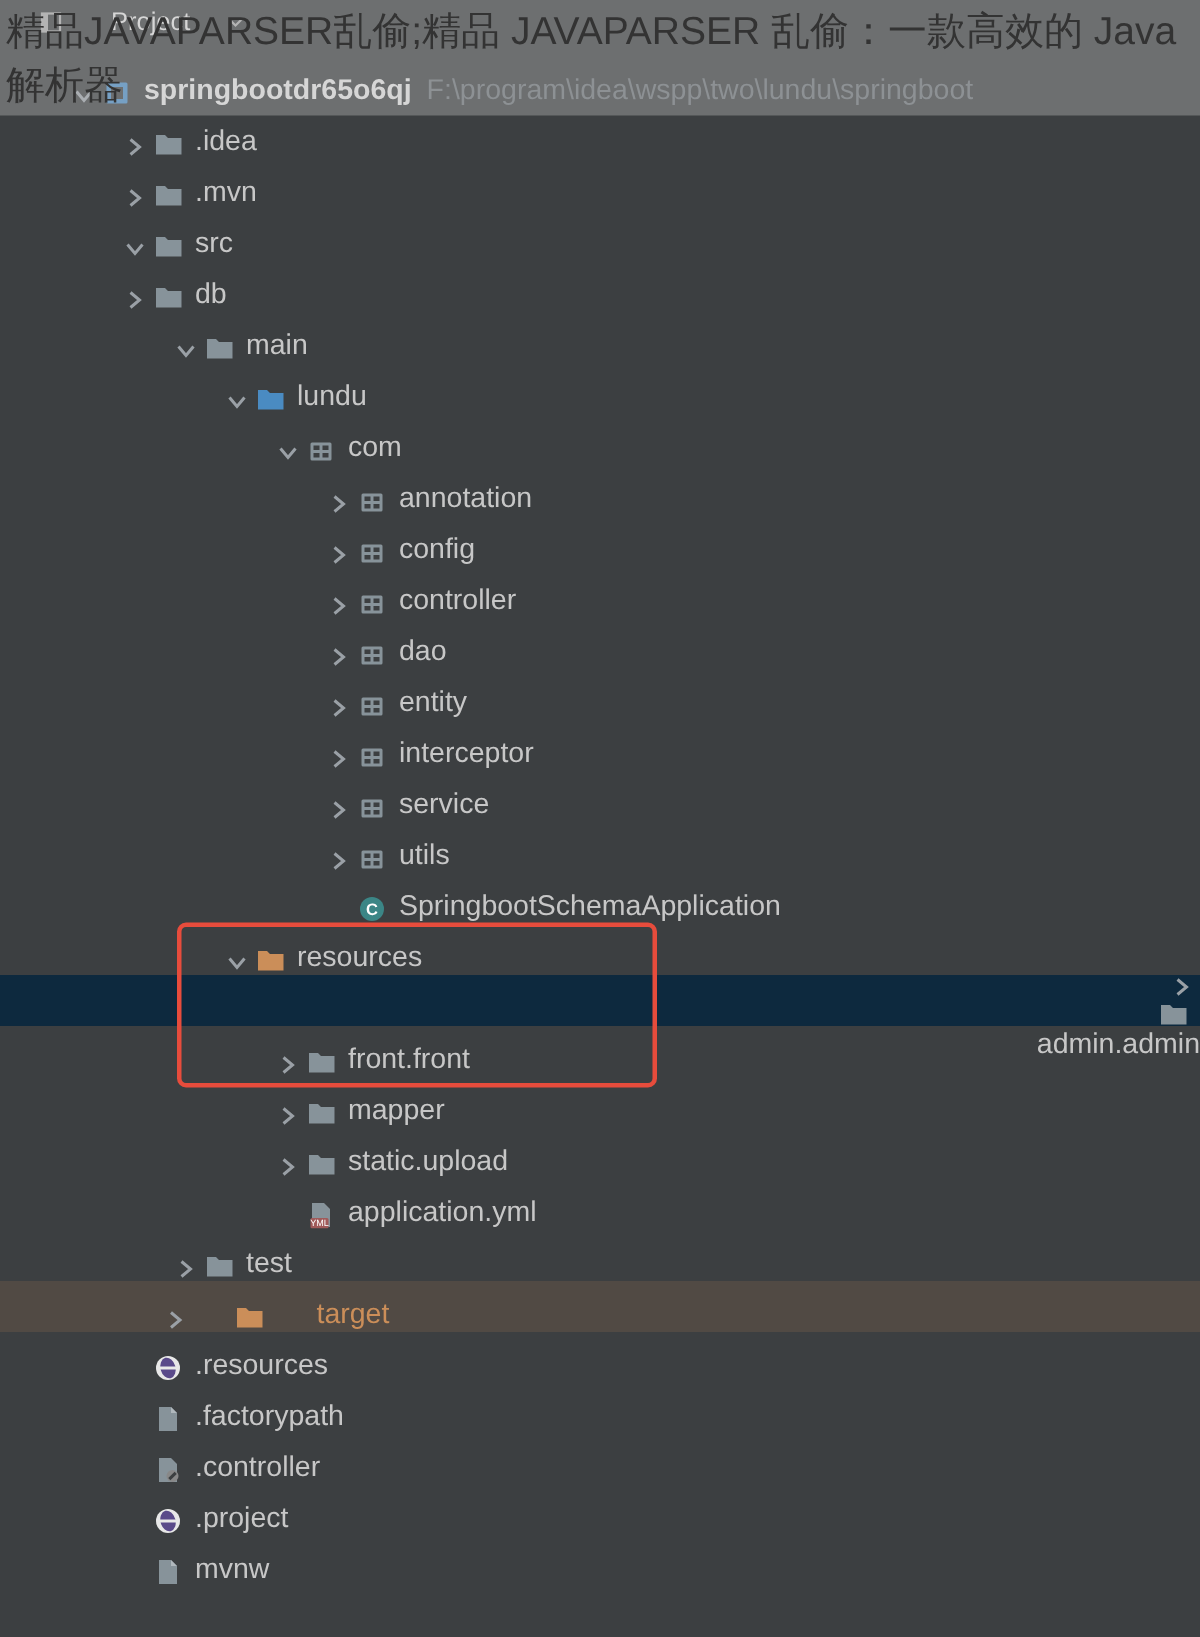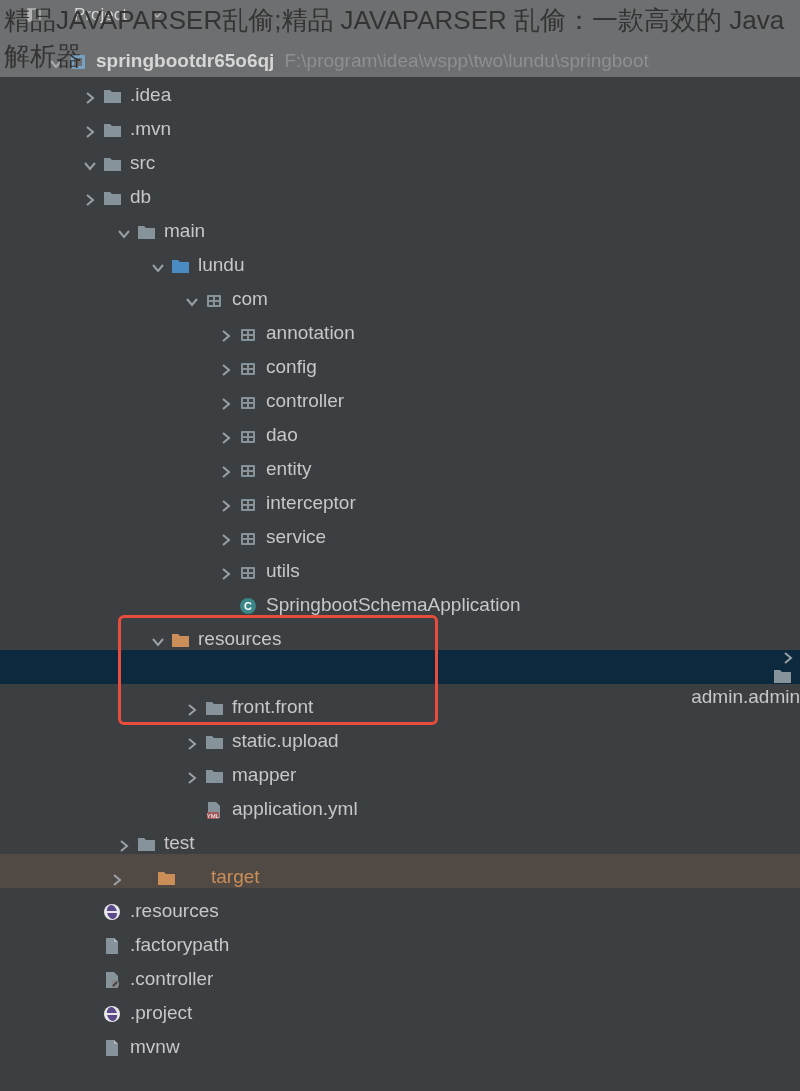--- a/index.html
+++ b/index.html
@@ -485,36 +485,36 @@
   <span class="arrow">
         <svg width="14" height="14">
           <use href="#chev-right"></use>
         </svg>
       </span>
   <span class="icon">
         <svg width="19" height="18" class="folder">
           <use href="#folder"></use>
         </svg>
       </span>
+  <span class="label">mapper</span>
+</div>
+
+<div class="row">
+  <span class="indent" style="width:184px"></span>
+  <span class="arrow">
+        <svg width="14" height="14">
+          <use href="#chev-right"></use>
+        </svg>
+      </span>
+  <span class="icon">
+        <svg width="19" height="18" class="folder">
+          <use href="#folder"></use>
+        </svg>
+      </span>
   <span class="label">static.upload</span>
-</div>
-
-<div class="row">
-  <span class="indent" style="width:184px"></span>
-  <span class="arrow">
-        <svg width="14" height="14">
-          <use href="#chev-right"></use>
-        </svg>
-      </span>
-  <span class="icon">
-        <svg width="19" height="18" class="folder">
-          <use href="#folder"></use>
-        </svg>
-      </span>
-  <span class="label">mapper</span>
 </div>
 
 <div class="row">
   <span class="indent" style="width:184px"></span>
   <span class="spacer-arrow"></span>
   <span class="icon">
         <svg width="18" height="18">
           <use href="#yml"></use>
         </svg>
       </span>

